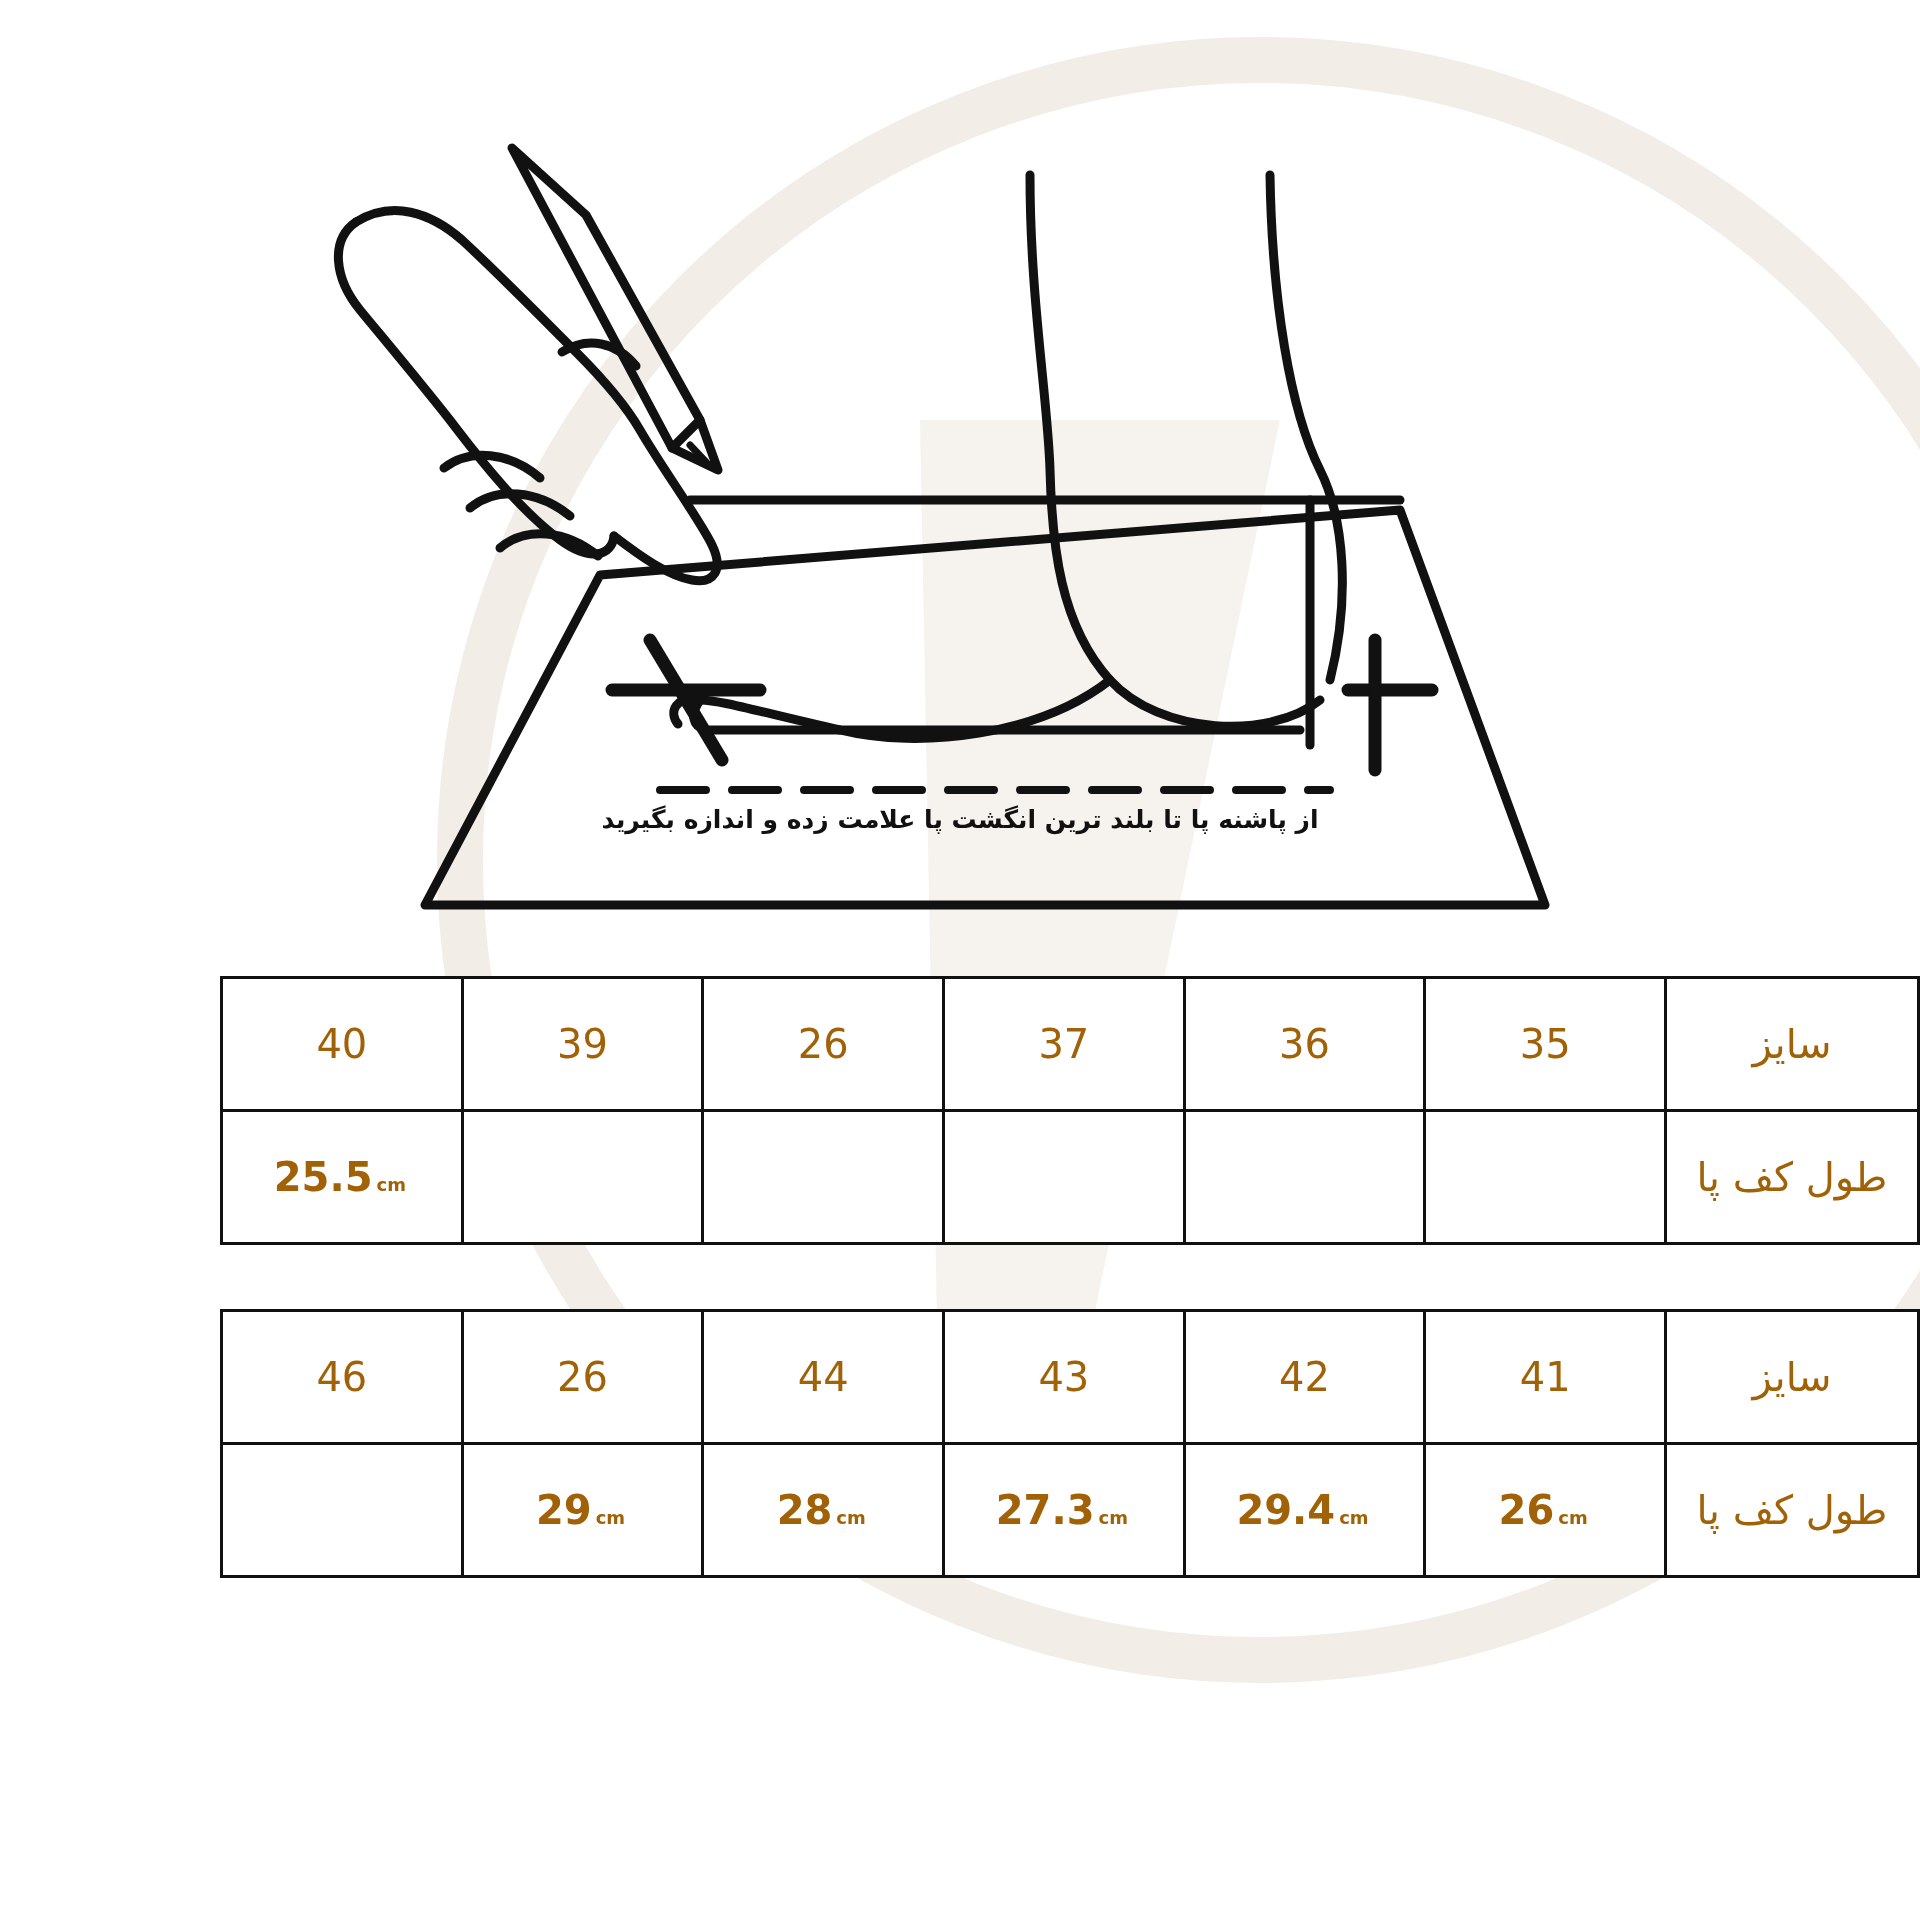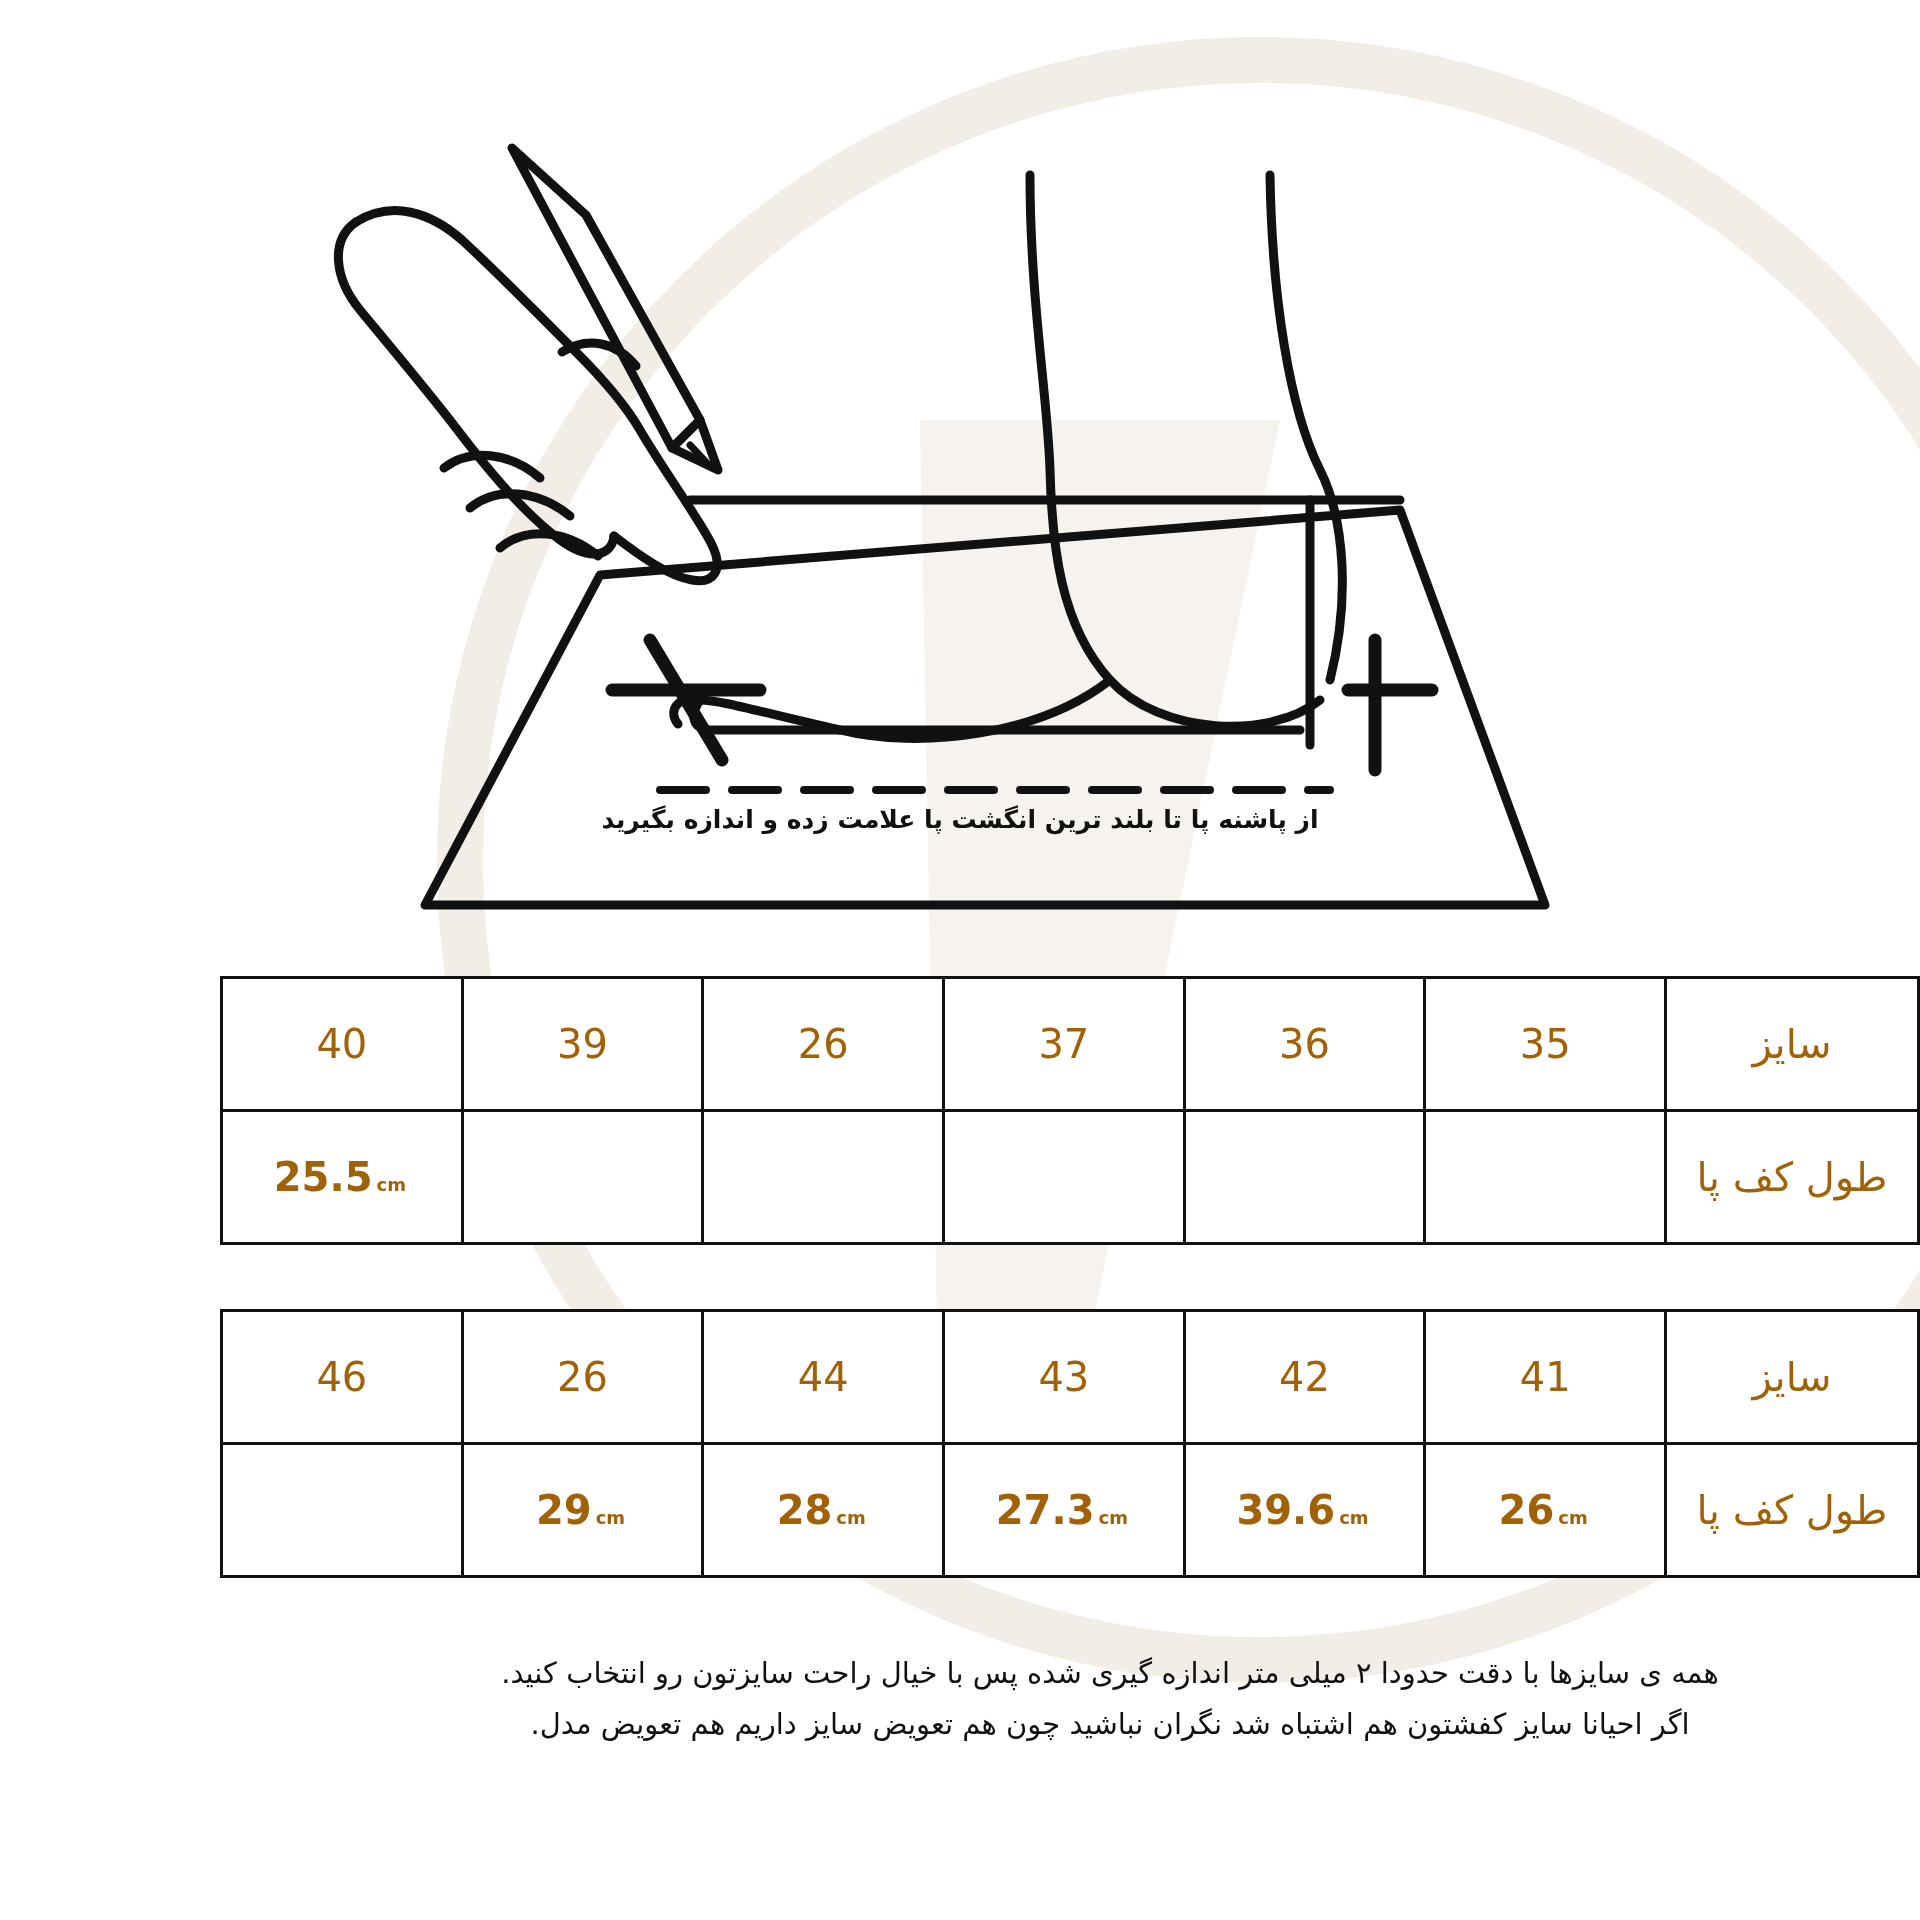--- a/index.html
+++ b/index.html
@@ -236,38 +236,34 @@
             <td class="sizecell">44</td>
             <td class="sizecell">26</td>
             <td class="sizecell">46</td>
           </tr>
           <tr>
             <td class="rowhead">طول کف پا</td>
             <td class="lencell">
               <span>26</span><span class="unit">cm</span>
             </td>
             <td class="lencell">
-              <span>39.6</span><span class="unit">cm</span>
+              <span>29.4</span><span class="unit">cm</span>
             </td>
             <td class="lencell">
               <span>27.3</span><span class="unit">cm</span>
             </td>
             <td class="lencell">
               <span>28</span><span class="unit">cm</span>
             </td>
             <td class="lencell">
               <span>29</span><span class="unit">cm</span>
             </td>
             <td class="lencell">
               <span></span><span class="unit"></span>
             </td>
           </tr>
         </tbody>
       </table>
     </div>
 
-    <div class="footnote">
-      <div>همه ی سایزها با دقت حدودا ۲ میلی متر اندازه گیری شده پس با خیال راحت سایزتون رو انتخاب کنید.</div>
-      <div>اگر احیانا سایز کفشتون هم اشتباه شد نگران نباشید چون هم تعویض سایز داریم هم تعویض مدل.</div>
-    </div>
 
   </div>
 </div>
 
 </body></html>

